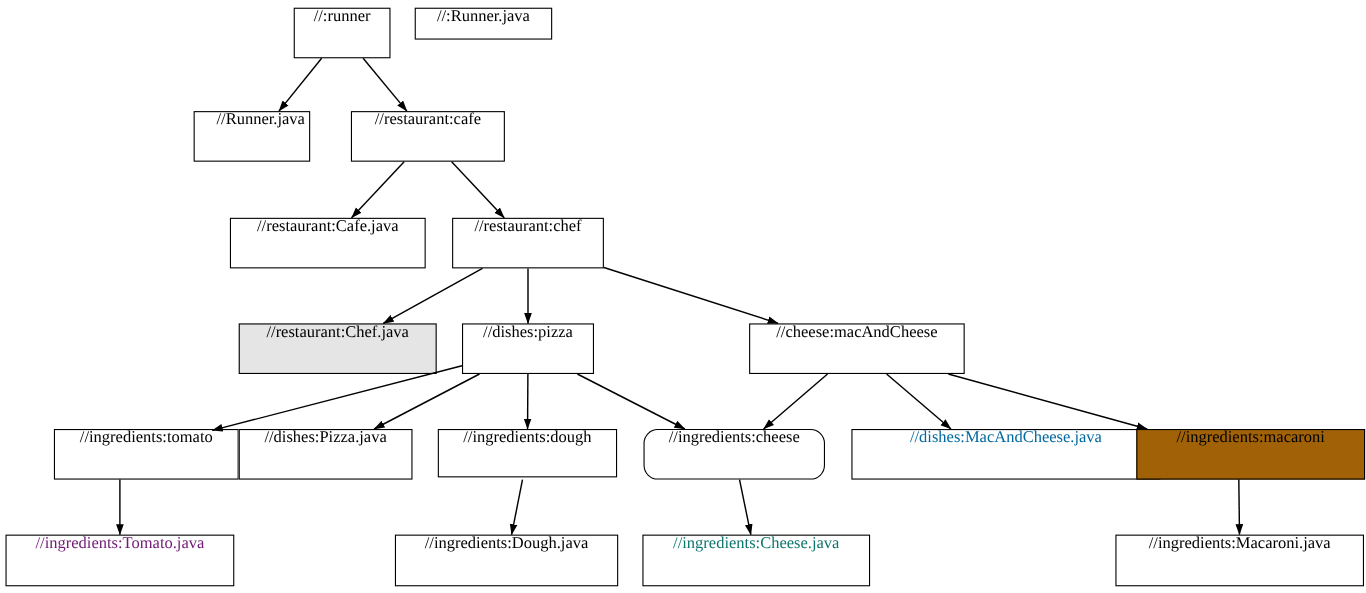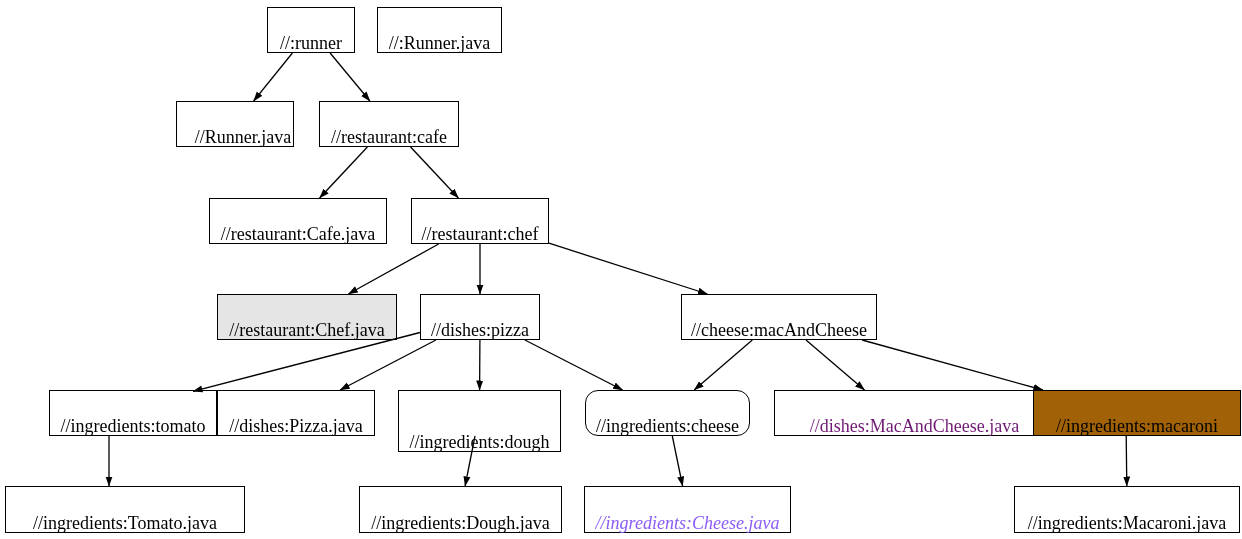--- a/index.html
+++ b/index.html
@@ -18,23 +18,23 @@
     width: 1242px;
     height: 539px;
     background: #ffffff;
   }
   .node {
     position: absolute;
     box-sizing: border-box;
     background: #ffffff;
     border: 1.5px solid #000000;
     display: flex;
-    align-items: flex-end;
+    align-items: flex-start;
     justify-content: center;
-    font-size: 18px;
+    font-size: 15px;
     line-height: 1;
     color: #000000;
     white-space: nowrap;
   }
   .edge-layer {
     position: absolute;
     left: 0;
     top: 0;
     width: 1242px;
     height: 539px;
@@ -42,24 +42,24 @@
   }
 </style>
 </head>
 <body>
 
 <div class="graph-canvas" id="graph-canvas">
   <div id="node-layer">
       <div class="node" style="left: 267px; top: 7px; width: 88px; height: 46px; background: rgb(255, 255, 255); border-color: rgb(0, 0, 0); color: rgb(0, 0, 0);">
         <span>//:runner</span>
       </div>
-      <div class="node" style="left: 377px; top: 7px; width: 125px; height: 46px; background: rgb(255, 255, 255); border-color: rgb(0, 0, 0); color: rgb(0, 0, 0);">
+      <div class="node" style="left: 377px; top: 7px; width: 125px; height: 29px; background: rgb(255, 255, 255); border-color: rgb(0, 0, 0); color: rgb(0, 0, 0);">
         <span>//:Runner.java</span>
       </div>
-      <div class="node" style="left: 176px; top: 101px; width: 118px; height: 46px; background: rgb(255, 255, 255); border-color: rgb(0, 0, 0); color: rgb(0, 0, 0); padding-left: 16px;">
+      <div class="node" style="left: 176px; top: 101px; width: 106px; height: 46px; background: rgb(255, 255, 255); border-color: rgb(0, 0, 0); color: rgb(0, 0, 0); padding-left: 16px;">
         <span>//Runner.java</span>
       </div>
       <div class="node" style="left: 319px; top: 101px; width: 140px; height: 46px; background: rgb(255, 255, 255); border-color: rgb(0, 0, 0); color: rgb(0, 0, 0);">
         <span>//restaurant:cafe</span>
       </div>
       <div class="node" style="left: 209px; top: 198px; width: 178px; height: 46px; background: rgb(255, 255, 255); border-color: rgb(0, 0, 0); color: rgb(0, 0, 0);">
         <span>//restaurant:Cafe.java</span>
       </div>
       <div class="node" style="left: 411px; top: 198px; width: 138px; height: 46px; background: rgb(255, 255, 255); border-color: rgb(0, 0, 0); color: rgb(0, 0, 0);">
         <span>//restaurant:chef</span>
@@ -72,39 +72,39 @@
       </div>
       <div class="node" style="left: 681px; top: 294px; width: 196px; height: 46px; background: rgb(255, 255, 255); border-color: rgb(0, 0, 0); color: rgb(0, 0, 0);">
         <span>//cheese:macAndCheese</span>
       </div>
       <div class="node" style="left: 25px; top: 390px; width: 168px; height: 46px; background: rgb(255, 255, 255); border-color: rgb(0, 0, 0); color: rgb(0, 0, 0); margin-left: 24px;">
         <span>//ingredients:tomato</span>
       </div>
       <div class="node" style="left: 217px; top: 390px; width: 158px; height: 46px; background: rgb(255, 255, 255); border-color: rgb(0, 0, 0); color: rgb(0, 0, 0);">
         <span>//dishes:Pizza.java</span>
       </div>
-      <div class="node" style="left: 398px; top: 390px; width: 163px; height: 62px; background: rgb(255, 255, 255); border-color: rgb(0, 0, 0); color: rgb(0, 0, 0);">
+      <div class="node" style="left: 398px; top: 390px; width: 163px; height: 44px; background: rgb(255, 255, 255); border-color: rgb(0, 0, 0); color: rgb(0, 0, 0);">
         <span>//ingredients:dough</span>
       </div>
       <div class="node" style="left: 585px; top: 390px; width: 165px; height: 46px; background: rgb(255, 255, 255); border-color: rgb(0, 0, 0); color: rgb(0, 0, 0); border-radius: 13px;">
         <span>//ingredients:cheese</span>
       </div>
-      <div class="node" style="left: 774px; top: 390px; width: 281px; height: 46px; background: rgb(255, 255, 255); border-color: rgb(0, 0, 0); color: #701a75;">
+      <div class="node" style="left: 774px; top: 390px; width: 281px; height: 46px; background: rgb(255, 255, 255); border-color: rgb(0, 0, 0); color: #0369a1;">
         <span>//dishes:MacAndCheese.java</span>
       </div>
       <div class="node" style="left: 1033px; top: 390px; width: 208px; height: 46px; background: #a16207; border-color: rgb(0, 0, 0); color: rgb(0, 0, 0);">
         <span>//ingredients:macaroni</span>
       </div>
-      <div class="node" style="left: 5px; top: 486px; width: 240px; height: 47px; background: rgb(255, 255, 255); border-color: rgb(0, 0, 0); color: #000000;">
+      <div class="node" style="left: 5px; top: 486px; width: 208px; height: 47px; background: rgb(255, 255, 255); border-color: rgb(0, 0, 0); color: #701a75;">
         <span>//ingredients:Tomato.java</span>
       </div>
       <div class="node" style="left: 359px; top: 486px; width: 203px; height: 47px; background: rgb(255, 255, 255); border-color: rgb(0, 0, 0); color: rgb(0, 0, 0);">
         <span>//ingredients:Dough.java</span>
       </div>
-      <div class="node" style="left: 584px; top: 486px; width: 207px; height: 47px; background: rgb(255, 255, 255); border-color: rgb(0, 0, 0); color: #8b5cf6; font-style: italic;">
+      <div class="node" style="left: 584px; top: 486px; width: 207px; height: 47px; background: rgb(255, 255, 255); border-color: rgb(0, 0, 0); color: #0f766e;">
         <span>//ingredients:Cheese.java</span>
       </div>
       <div class="node" style="left: 1014px; top: 486px; width: 226px; height: 47px; background: rgb(255, 255, 255); border-color: rgb(0, 0, 0); color: rgb(0, 0, 0);">
         <span>//ingredients:Macaroni.java</span>
       </div>
     </div>
   <svg class="edge-layer" id="edge-layer" width="1242" height="539" viewBox="0 0 1242 539" xmlns="http://www.w3.org/2000/svg">
     <defs>
       <marker id="arrowhead" markerWidth="10" markerHeight="8" refX="9.5" refY="3.75" orient="auto" markerUnits="userSpaceOnUse">
         <polygon points="0,0.25 10,3.75 0,7.25" fill="#000000"></polygon>

